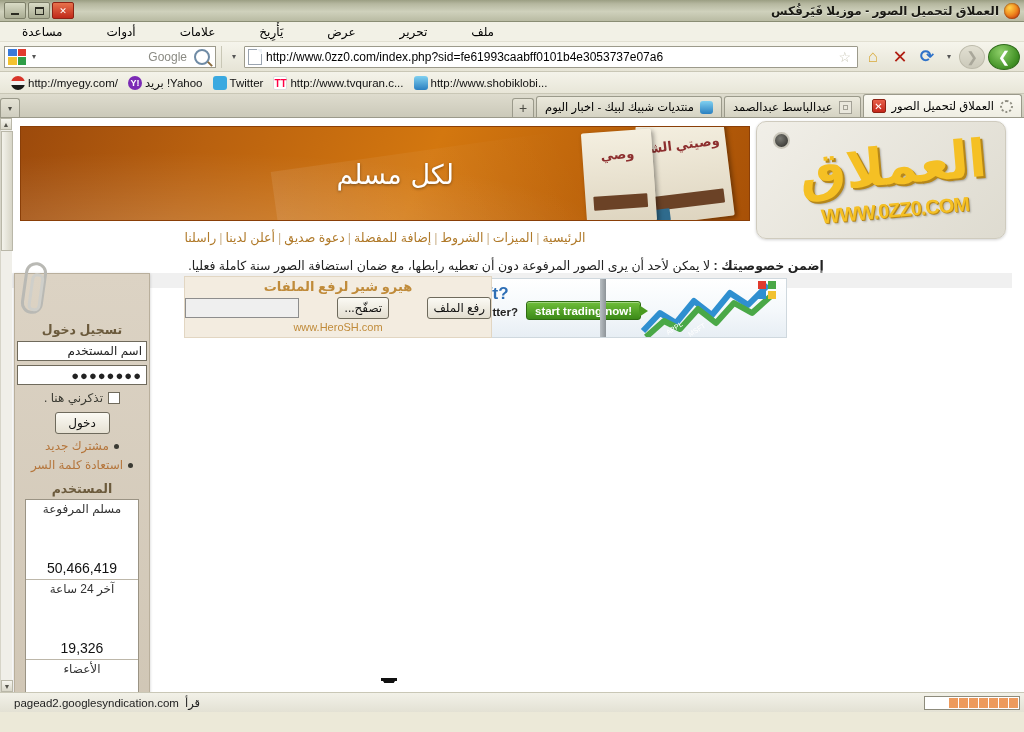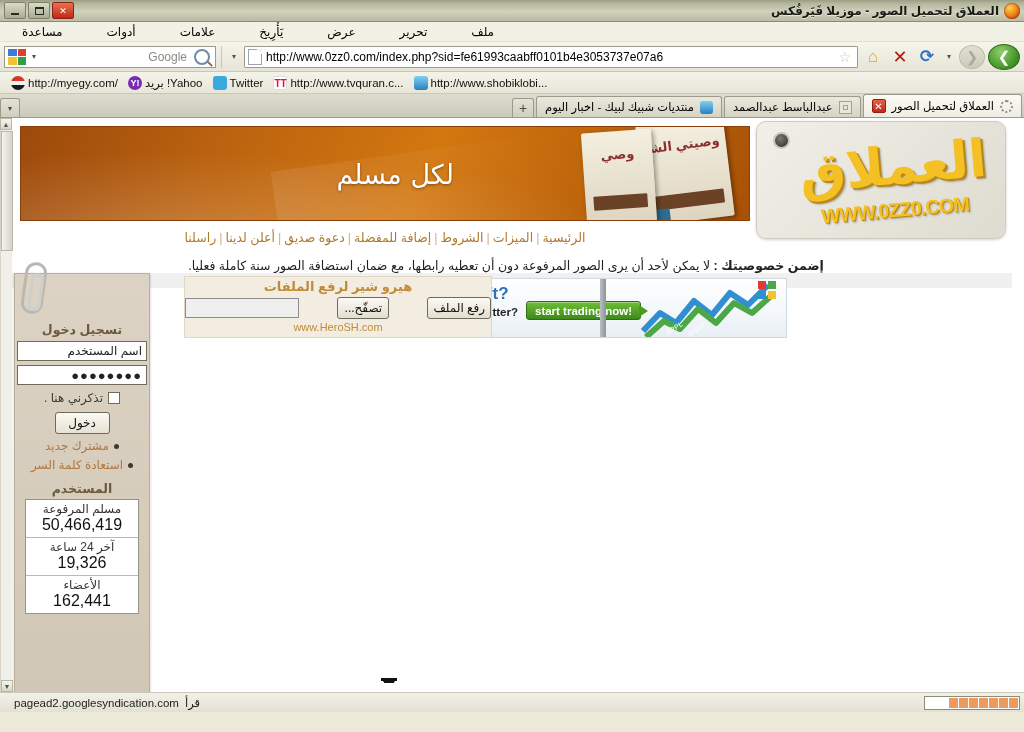--- a/index.html
+++ b/index.html
@@ -350,21 +350,21 @@
     text-align:center;font-size:12.5px;color:#6b5a3c;font-weight:bold;margin-top:9px;
   }
   .stats-box{
     width:114px;margin:3px auto 0;background:#fff;border:1px solid #9a9384;
   }
   .stat-cell{
     border-bottom:1px solid #bdb7a9;text-align:center;padding:2px 0 3px;
   }
   .stat-cell:last-child{border-bottom:none;}
   .stat-l{font-size:12px;color:#333;}
-  .stat-v{font-size:16px;color:#111;}
+  .stat-v{font-size:14px;color:#111;margin-top:44px;}
 
   
   .vscroll{
     position:absolute;left:0;top:0;width:12px;height:574px;background:#f0efe9;
     border-left:1px solid #d6d4c8;
   }
   .vs-btn{width:12px;height:12px;background:linear-gradient(180deg,#f6f5ee,#d9d7c9);
     border:1px solid #b9b7a8;display:flex;align-items:center;justify-content:center;font-size:7px;color:#55544c;}
   .vs-thumb{position:absolute;top:13px;left:0;width:12px;height:120px;
     background:linear-gradient(90deg,#f4f3ec,#d7d5c7);border:1px solid #b9b7a8;}

